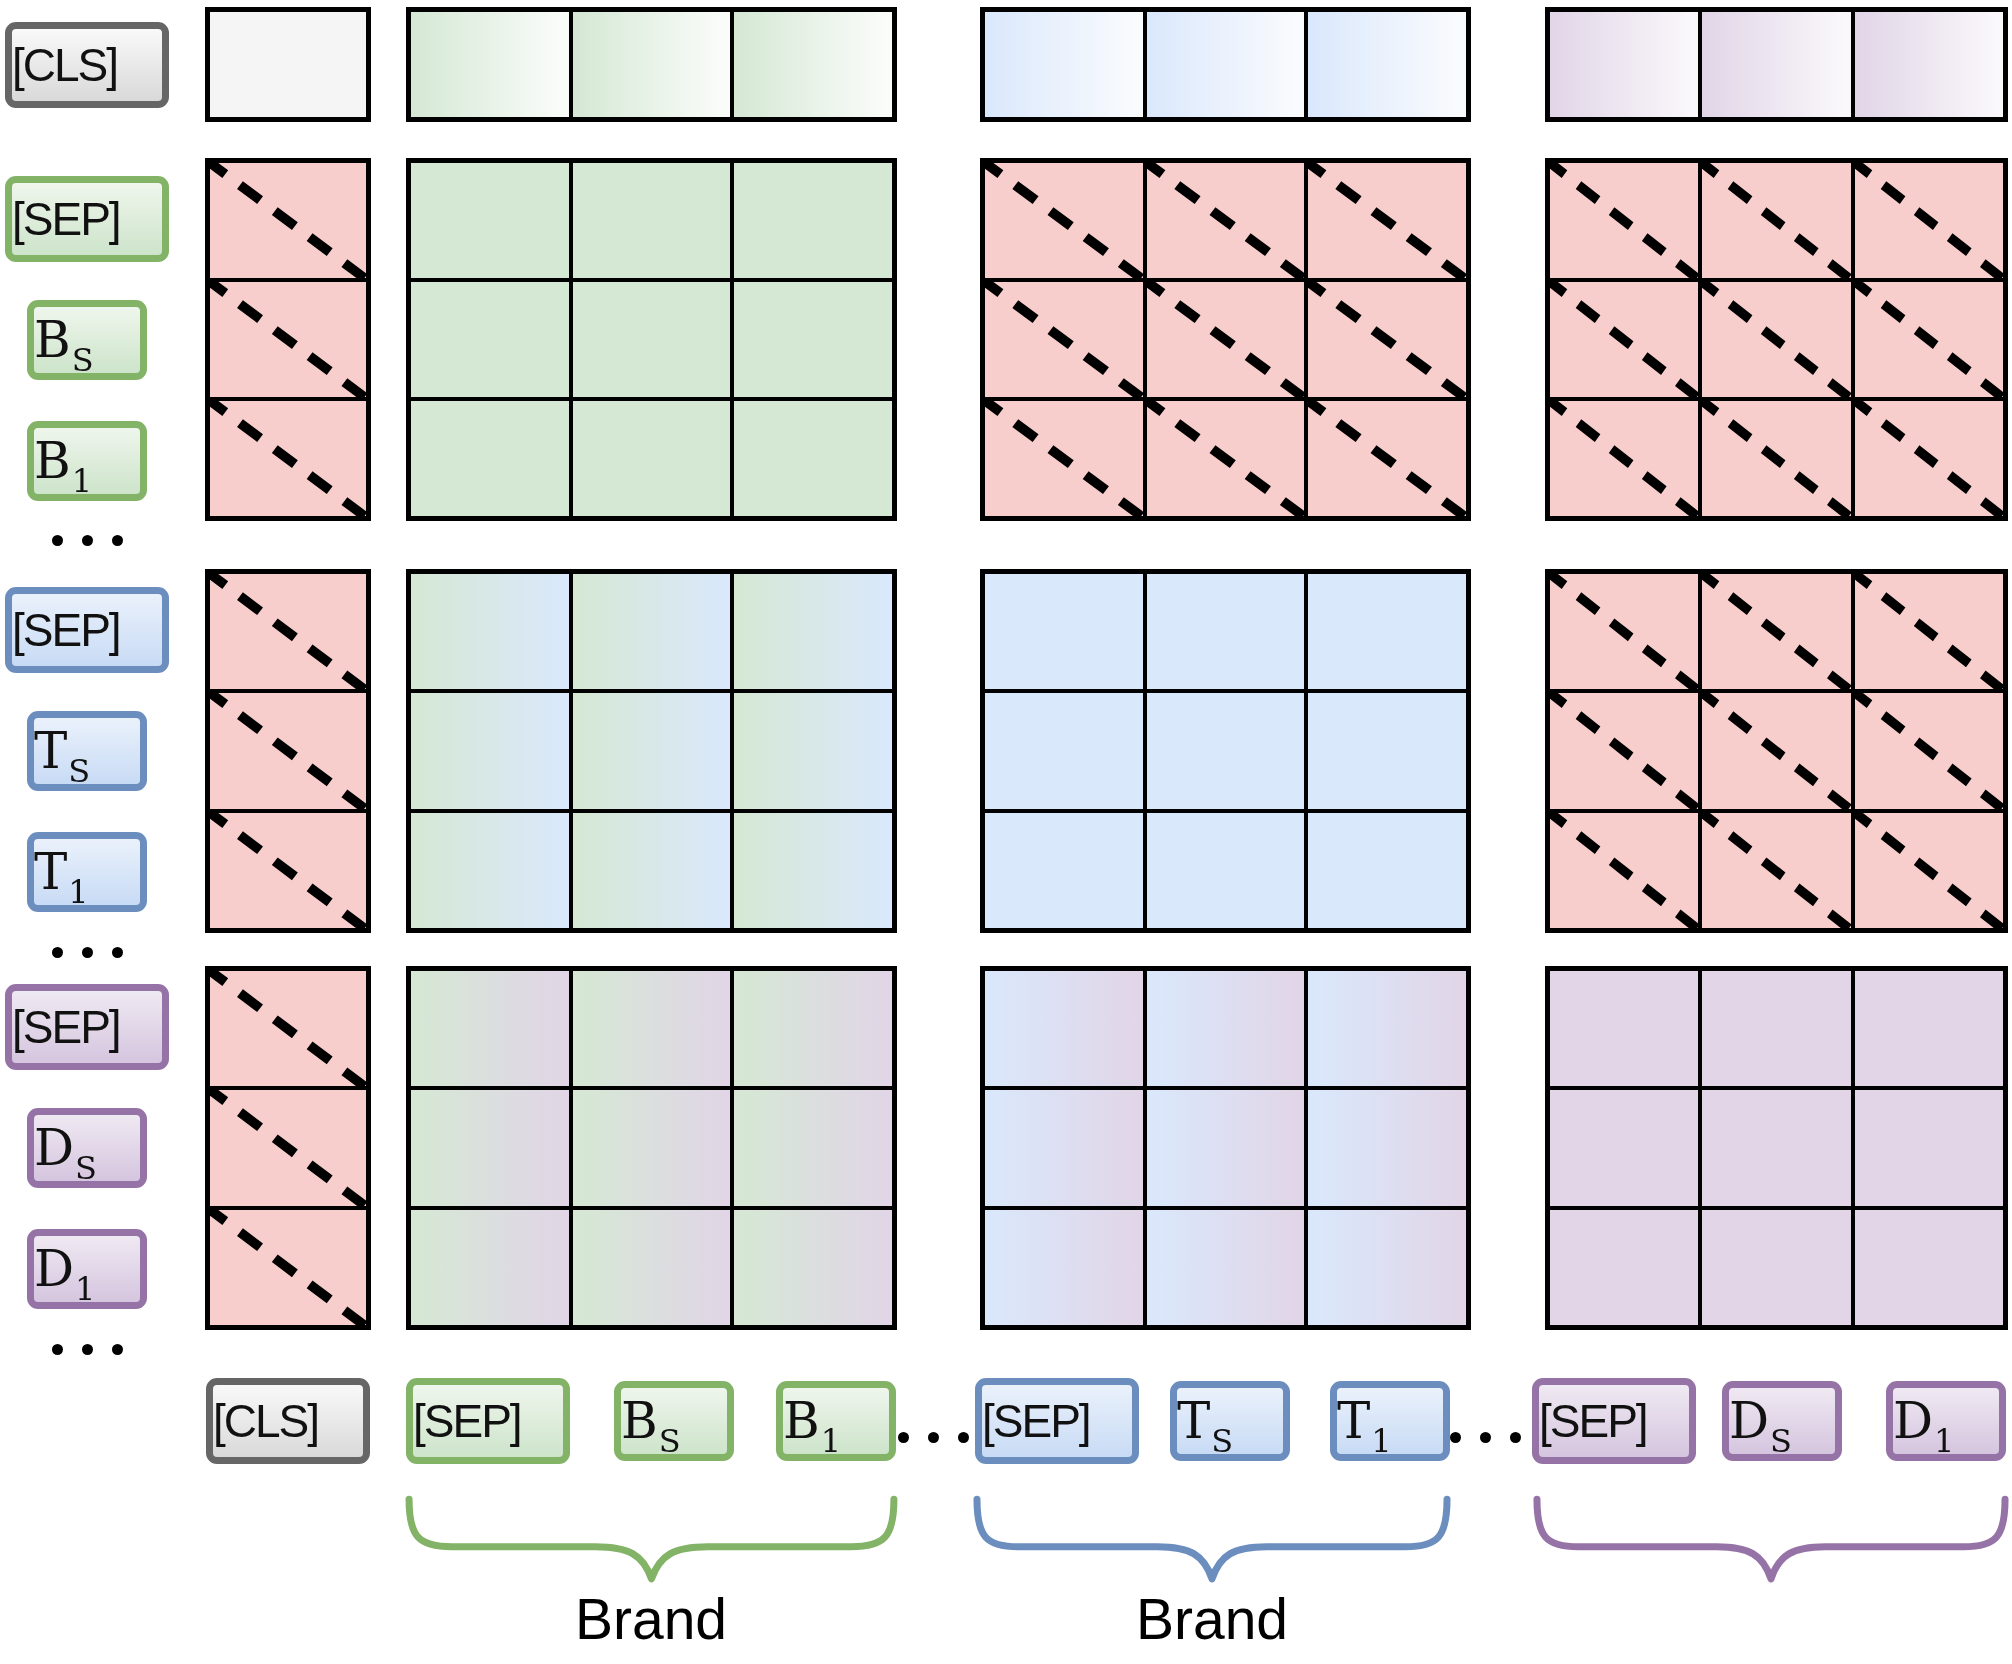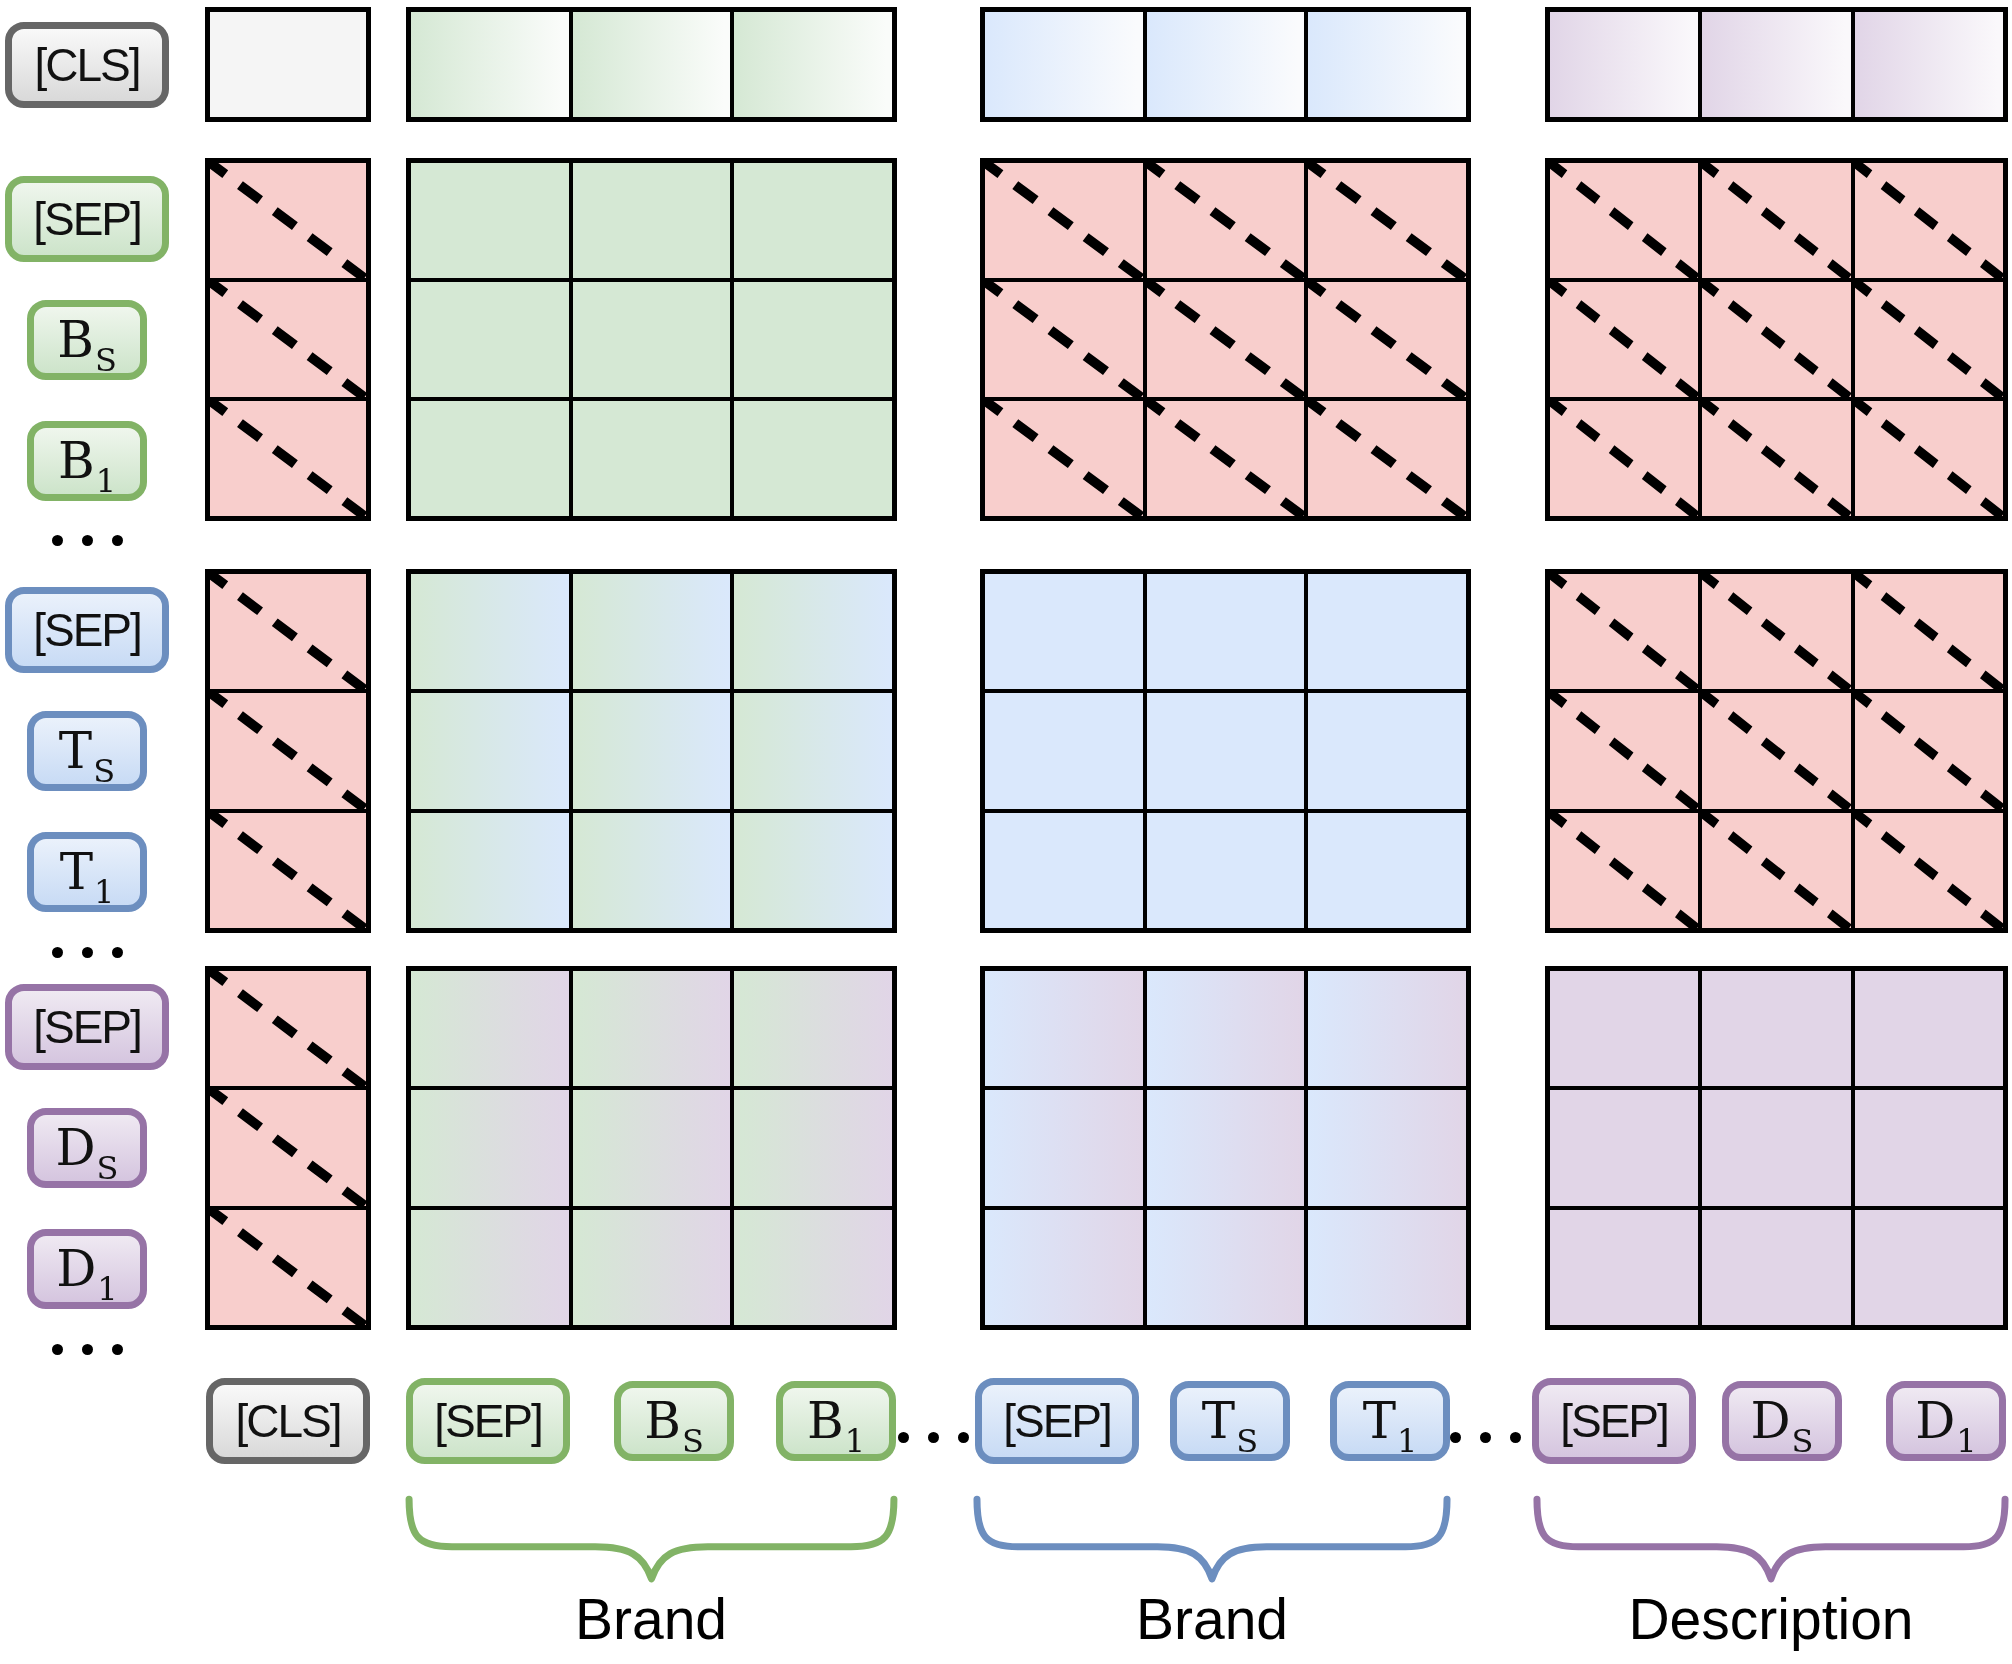--- a/index.html
+++ b/index.html
@@ -17,22 +17,22 @@
   .fill-purple{background:#e1d5e7;}
   .fill-masked{background:#f8cecc;}
   .fill-fade-green{background:linear-gradient(90deg,#d5e8d4 0%,#fafcfa 96%);}
   .fill-fade-blue{background:linear-gradient(90deg,#dae8fc 0%,#fafbfd 96%);}
   .fill-fade-purple{background:linear-gradient(90deg,#e1d5e7 0%,#faf8fb 96%);}
   .fill-green-blue{background:linear-gradient(90deg,#d5e8d4 0%,#dae8fc 100%);}
   .fill-green-purple{background:linear-gradient(90deg,#d5e8d4 0%,#e1d5e7 100%);}
   .fill-blue-purple{background:linear-gradient(90deg,#dae8fc 0%,#e1d5e7 100%);}
 
   
-  .token{position:absolute;display:flex;align-items:center;justify-content:center;
-         border:7px solid;border-radius:19px;box-sizing:border-box;color:#111;}
+  .token{position:absolute;display:flex;align-items:center;justify-content:flex-start;
+         border:7px solid;border-radius:11px;box-sizing:border-box;color:#111;}
   .token span{font-size:46px;letter-spacing:-2px;white-space:nowrap;}
   .token.math span{font-family:"DejaVu Serif",serif;font-size:50px;letter-spacing:0;}
   .token sub{font-size:32px;line-height:0;vertical-align:-14px;margin-left:1px;}
   .tok-gray{border-color:#666666;background:linear-gradient(#f9f9f9,#d9d9d9);}
   .tok-green{border-color:#82b366;background:linear-gradient(#eff6ed,#cde4ca);}
   .tok-blue{border-color:#6c8ebf;background:linear-gradient(#eaf1fb,#c8dbf5);}
   .tok-purple{border-color:#9673a6;background:linear-gradient(#efe9f2,#d5c5df);}
 
   
   .dots{position:absolute;display:flex;gap:19px;}
@@ -53,21 +53,20 @@
   </svg>
   <svg class="brace" style="left:974px;top:1495px;width:476px" viewBox="0 0 480 85" preserveAspectRatio="none">
     <path d="M3,4 C3,40 12,50 45,50 L185,50 C218,50 232,58 240,81 C248,58 262,50 295,50 L435,50 C468,50 477,40 477,4" stroke="#6c8ebf"></path>
   </svg>
   <svg class="brace" style="left:1534px;top:1495px;width:474px" viewBox="0 0 480 85" preserveAspectRatio="none">
     <path d="M3,4 C3,40 12,50 45,50 L185,50 C218,50 232,58 240,81 C248,58 262,50 295,50 L435,50 C468,50 477,40 477,4" stroke="#9673a6"></path>
   </svg>
 
   <div class="group-label" style="left:651px;top:1586px">Brand</div>
   <div class="group-label" style="left:1212px;top:1586px">Brand</div>
-  <div class="group-label" style="left:1771px;top:1586px">Description</div>
 <div class="block" style="left: 205px; top: 7px; width: 166px; height: 115px; grid-template-columns: repeat(1, 1fr); grid-template-rows: repeat(1, 1fr);">
       <div class="cell fill-white"></div>
     </div>
     <div class="block" style="left: 406px; top: 7px; width: 491px; height: 115px; grid-template-columns: repeat(3, 1fr); grid-template-rows: repeat(1, 1fr);">
       <div class="cell fill-fade-green"></div>
       <div class="cell fill-fade-green"></div>
       <div class="cell fill-fade-green"></div>
     </div>
     <div class="block" style="left: 980px; top: 7px; width: 491px; height: 115px; grid-template-columns: repeat(3, 1fr); grid-template-rows: repeat(1, 1fr);">
       <div class="cell fill-fade-blue"></div>

